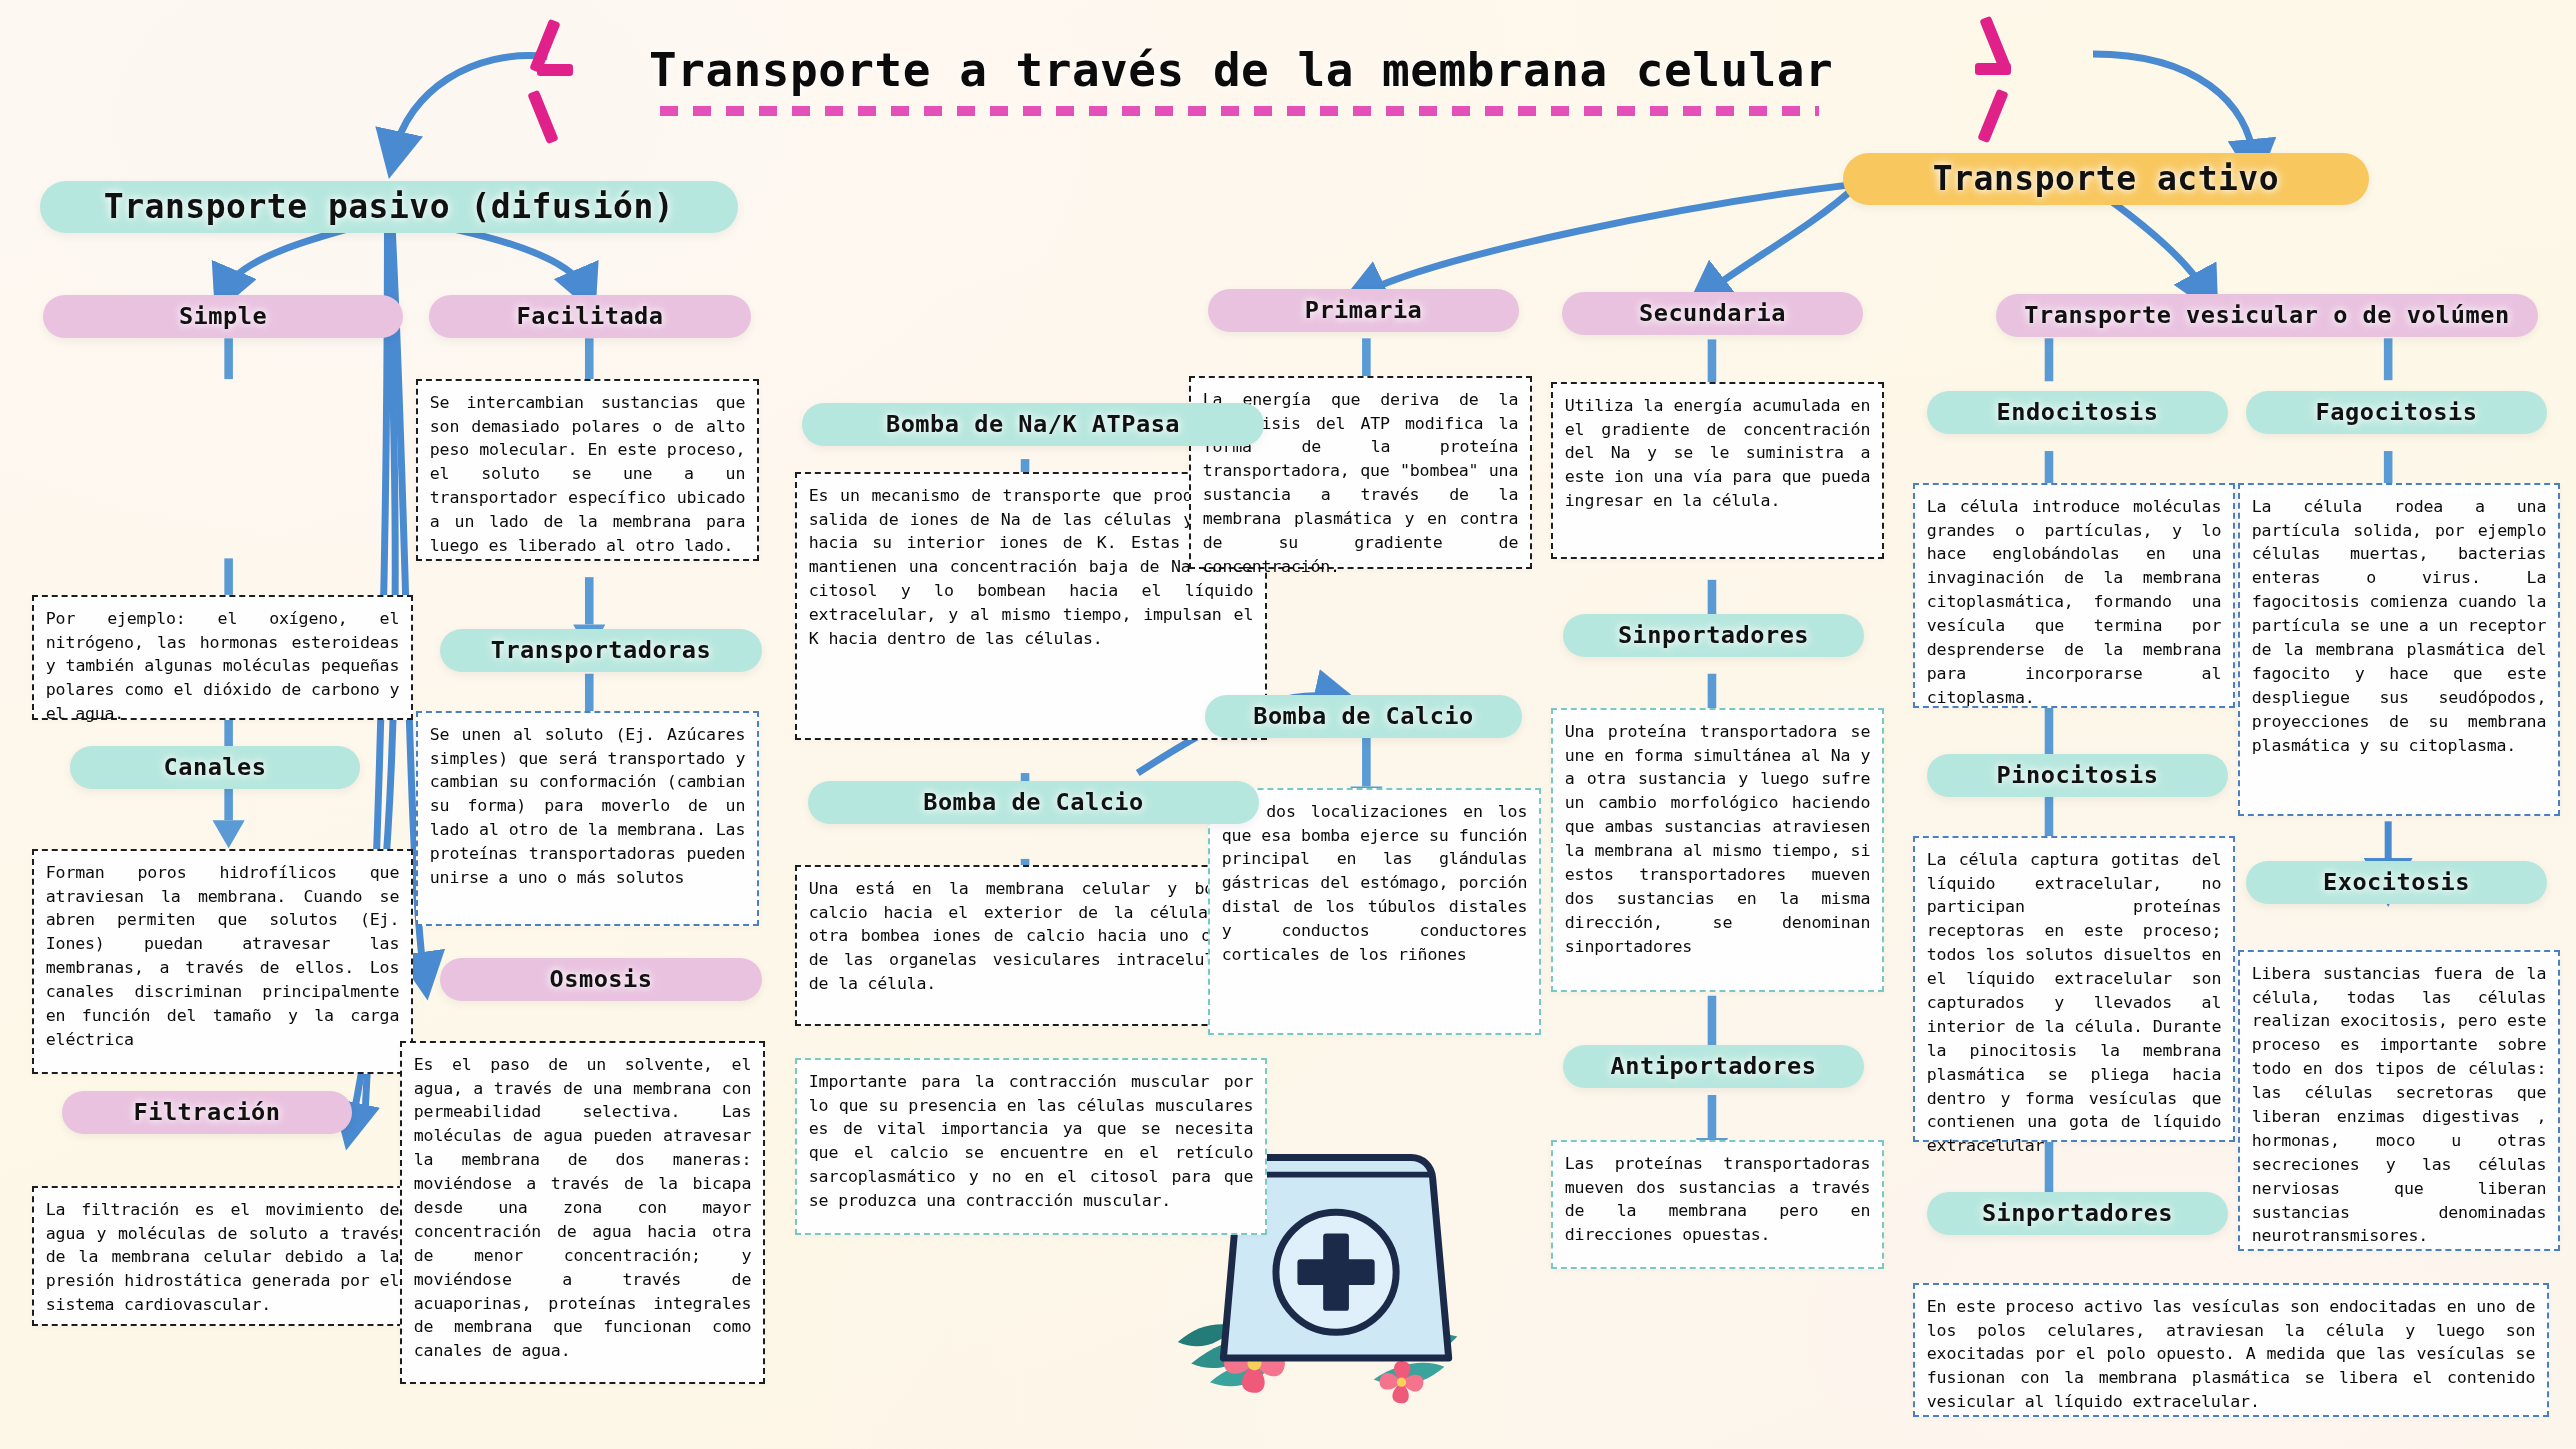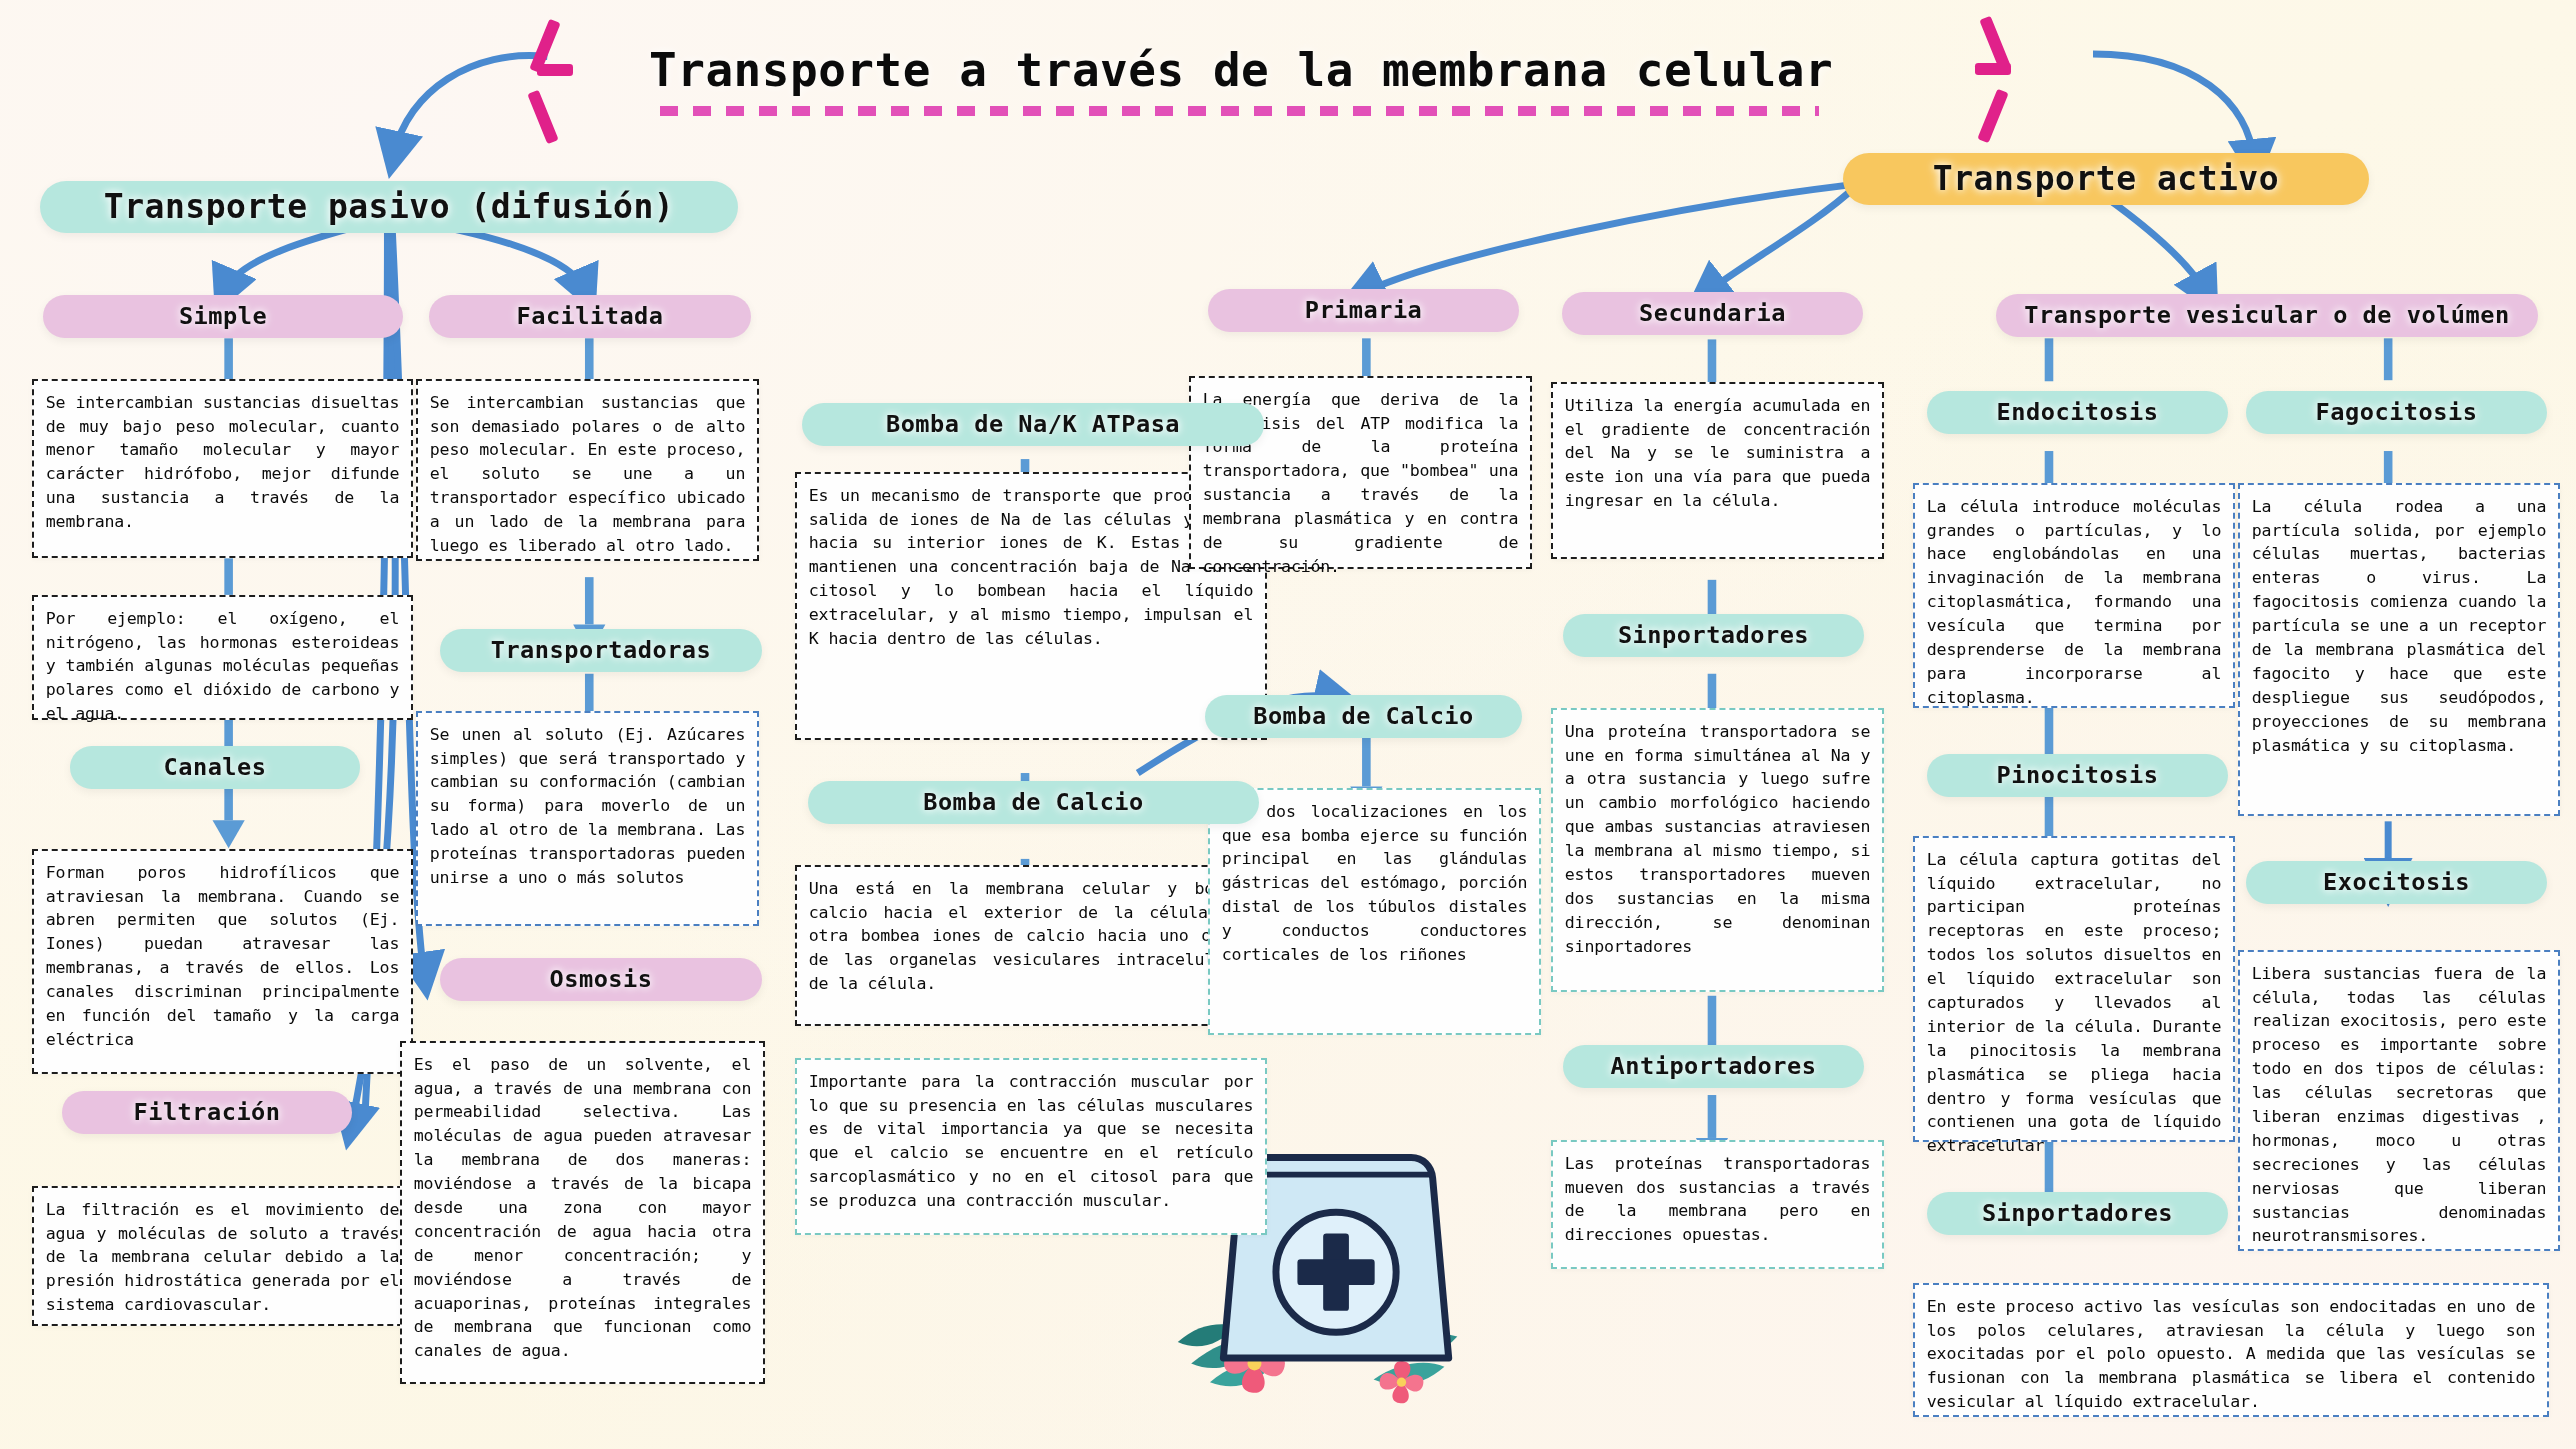--- a/index.html
+++ b/index.html
@@ -174,21 +174,20 @@
     <span>Transporte pasivo (difusión)</span>
   </div>
 
   <div class="pill lvl2 pink" style="left:43px;top:295px;width:360px;">
     <span>Simple</span>
   </div>
 
   <div class="pill lvl1 orange" style="left:1843px;top:153px;width:526px;">
     <span>Transporte activo</span>
   </div>
-  <div class="box" style="left:32px;top:379px;width:381px;height:179px;">Se intercambian sustancias disueltas de muy bajo peso molecular, cuanto menor tamaño molecular y mayor carácter hidrófobo, mejor difunde una sustancia a través de la membrana.</div>
   <div class="box" style="left:32px;top:595px;width:381px;height:125px;">Por ejemplo: el oxígeno, el nitrógeno, las hormonas esteroideas y también algunas moléculas pequeñas polares como el dióxido de carbono y el agua.</div>
 
   <div class="pill lvl2 teal" style="left:70px;top:746px;width:290px;">
     <span>Canales</span>
   </div>
   <div class="box" style="left:32px;top:849px;width:381px;height:225px;">Forman poros hidrofílicos que atraviesan la membrana. Cuando se abren permiten que solutos (Ej. Iones) puedan atravesar las membranas, a través de ellos. Los canales discriminan principalmente en función del tamaño y la carga eléctrica</div>
 
   <div class="pill lvl2 pink" style="left:62px;top:1091px;width:290px;">
     <span>Filtración</span>
   </div>

